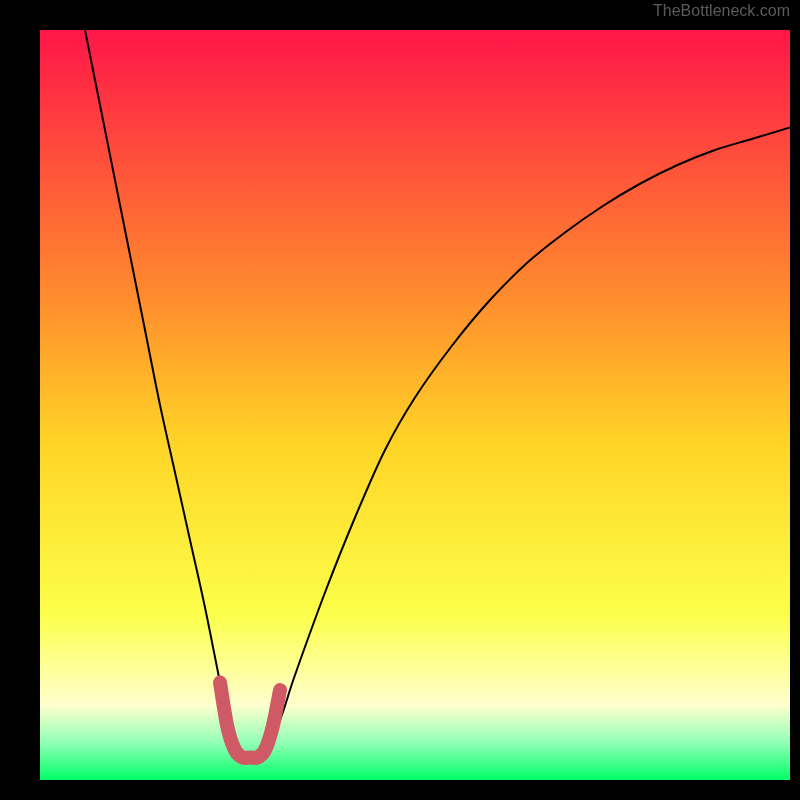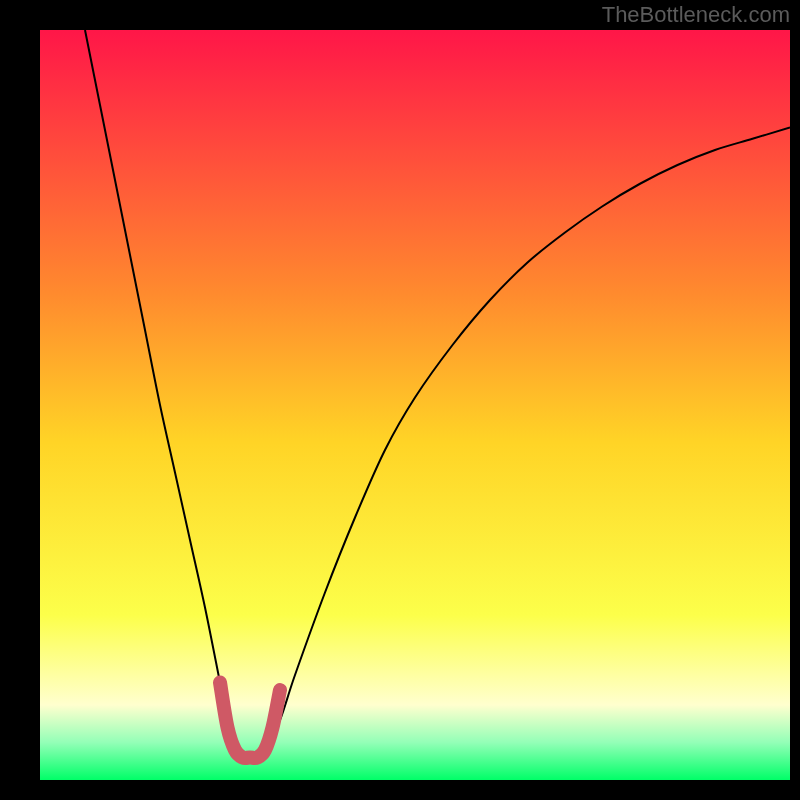--- a/index.html
+++ b/index.html
@@ -15,21 +15,21 @@
     position: relative;
     width: 800px;
     height: 800px;
     background: #000000;
   }
   .watermark {
     position: absolute;
     top: 2px;
     right: 10px;
     color: #5b5b5b;
-    font-size: 22px;
+    font-size: 16px;
     font-weight: 500;
     z-index: 50;
   }
   .plot-area {
     position: absolute;
     left: 40px;
     top: 30px;
     width: 750px;
     height: 750px;
     overflow: visible;

